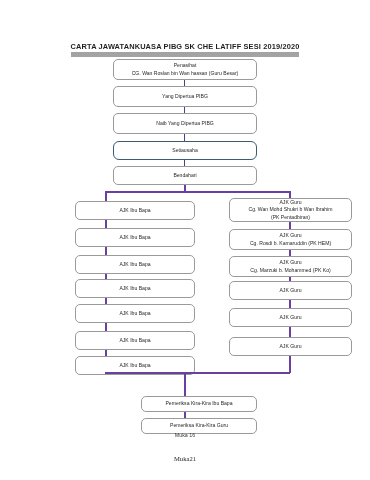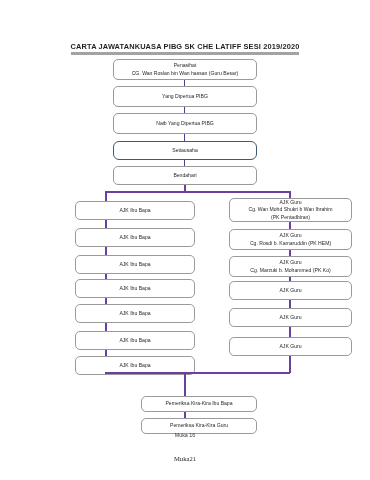--- a/index.html
+++ b/index.html
@@ -28,21 +28,21 @@
     left: 0;
     right: 0;
     top: 42px;
     text-align: center;
     font-size: 7.4px;
     font-weight: bold;
     letter-spacing: 0.15px;
     color: #1f1f1f;
   }
   .chart-title span {
-    border-bottom: 3px solid #a3a3a3;
+    border-bottom: 5px solid #a3a3a3;
     padding-bottom: 1px;
   }
 
   
   .node {
     position: absolute;
     box-sizing: border-box;
     border: 1px solid #9a9a9a;
     border-radius: 5px;
     background: #ffffff;

